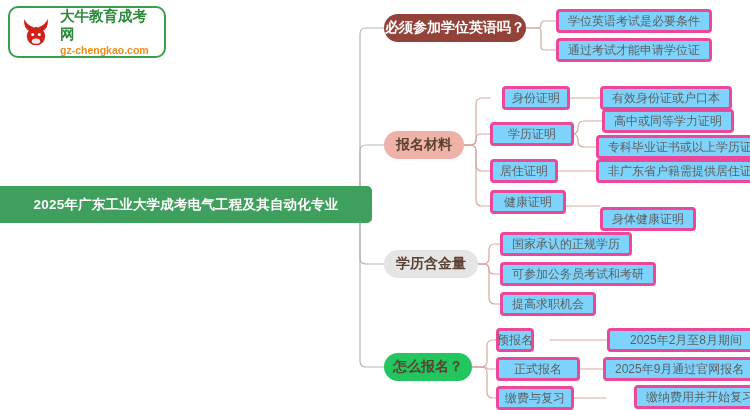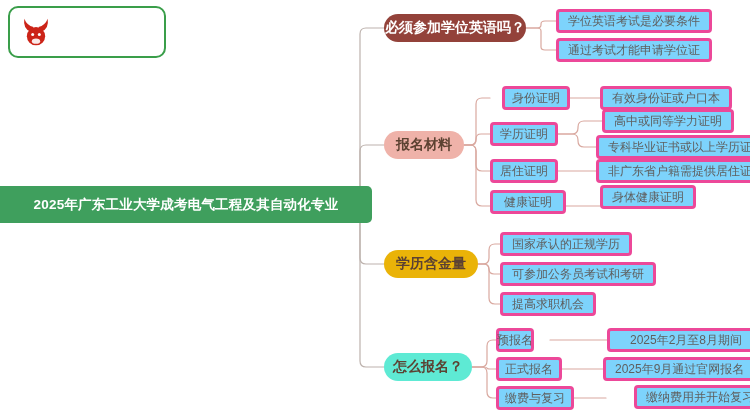--- a/index.html
+++ b/index.html
@@ -78,43 +78,47 @@
   <span style="display:flex;">
     <svg width="34" height="30" viewBox="0 0 40 36">
       <path d="M6 2 Q4 14 14 18 L17 12 Q9 10 6 2 Z" fill="#cc2418"></path>
       <path d="M34 2 Q36 14 26 18 L23 12 Q31 10 34 2 Z" fill="#cc2418"></path>
       <ellipse cx="20" cy="23" rx="11" ry="11" fill="#cc2418"></ellipse>
       <circle cx="16" cy="21" r="1.8" fill="#fff"></circle>
       <circle cx="24" cy="21" r="1.8" fill="#fff"></circle>
       <ellipse cx="20" cy="29" rx="5" ry="3.2" fill="#fff" opacity="0.9"></ellipse>
     </svg>
   </span>
+  <span class="logo-text">
+    <span class="logo-name">大牛教育成考网</span>
+    <span class="logo-url">gz-chengkao.com</span>
+  </span>
 </div>
 
 <div class="node root" style="background: rgb(63, 159, 93);">2025年广东工业大学成考电气工程及其自动化专业</div>
 
 <div class="node branch dark" style="left: 384px; top: 14px; width: 142px; background: rgb(147, 66, 58);">必须参加学位英语吗？</div>
 <div class="node leaf" style="left:556px;top:9px;">学位英语考试是必要条件</div>
 <div class="node leaf" style="left:556px;top:38px;">通过考试才能申请学位证</div>
 
 <div class="node branch" style="left: 384px; top: 131px; width: 80px; background: rgb(239, 178, 169);">报名材料</div>
 <div class="node sub" style="left:490px;top:86px;width:68px;margin-left:12px;">身份证明</div>
-<div class="node sub" style="left:490px;top:122px;width:68px;">学历证明</div>
+<div class="node sub" style="left:490px;top:122px;width:84px;">学历证明</div>
 <div class="node sub" style="left:490px;top:159px;width:68px;">居住证明</div>
 <div class="node sub" style="left:490px;top:190px;width:76px;">健康证明</div>
 <div class="node leaf" style="left:600px;top:86px;text-align:center;">有效身份证或户口本</div>
 <div class="node leaf" style="left:602px;top:109px;">高中或同等学力证明</div>
 <div class="node leaf" style="left:596px;top:135px;">专科毕业证书或以上学历证明</div>
 <div class="node leaf" style="left:596px;top:159px;">非广东省户籍需提供居住证</div>
-<div class="node leaf" style="left:600px;top:185px;">身体健康证明</div>
+<div class="node leaf" style="left:600px;top:207px;">身体健康证明</div>
 
-<div class="node branch" style="left: 384px; top: 250px; width: 94px; background: #eab308;">学历含金量</div>
+<div class="node branch" style="left: 384px; top: 250px; width: 94px; background: #e5e5e5;">学历含金量</div>
 <div class="node leaf" style="left:500px;top:232px;">国家承认的正规学历</div>
 <div class="node leaf" style="left:500px;top:262px;">可参加公务员考试和考研</div>
 <div class="node leaf" style="left:500px;top:292px;font-family:Liberation Serif, serif;">提高求职机会</div>
 
-<div class="node branch" style="left: 384px; top: 353px; width: 88px; background: #5eead4;">怎么报名？</div>
+<div class="node branch" style="left: 384px; top: 353px; width: 88px; background: #22c55e;">怎么报名？</div>
 <div class="node sub" style="left:496px;top:328px;width:38px;">预报名</div>
-<div class="node sub" style="left:496px;top:357px;width:66px;font-family:Liberation Serif, serif;">正式报名</div>
+<div class="node sub" style="left:496px;top:357px;width:84px;font-family:Liberation Serif, serif;">正式报名</div>
 <div class="node sub" style="left:496px;top:386px;width:78px;">缴费与复习</div>
 <div class="node leaf" style="left:607px;top:328px;padding-left:20px;">2025年2月至8月期间</div>
 <div class="node leaf" style="left:603px;top:357px;">2025年9月通过官网报名</div>
 <div class="node leaf" style="left:606px;top:385px;margin-left:28px;">缴纳费用并开始复习</div>
 
 </body></html>

